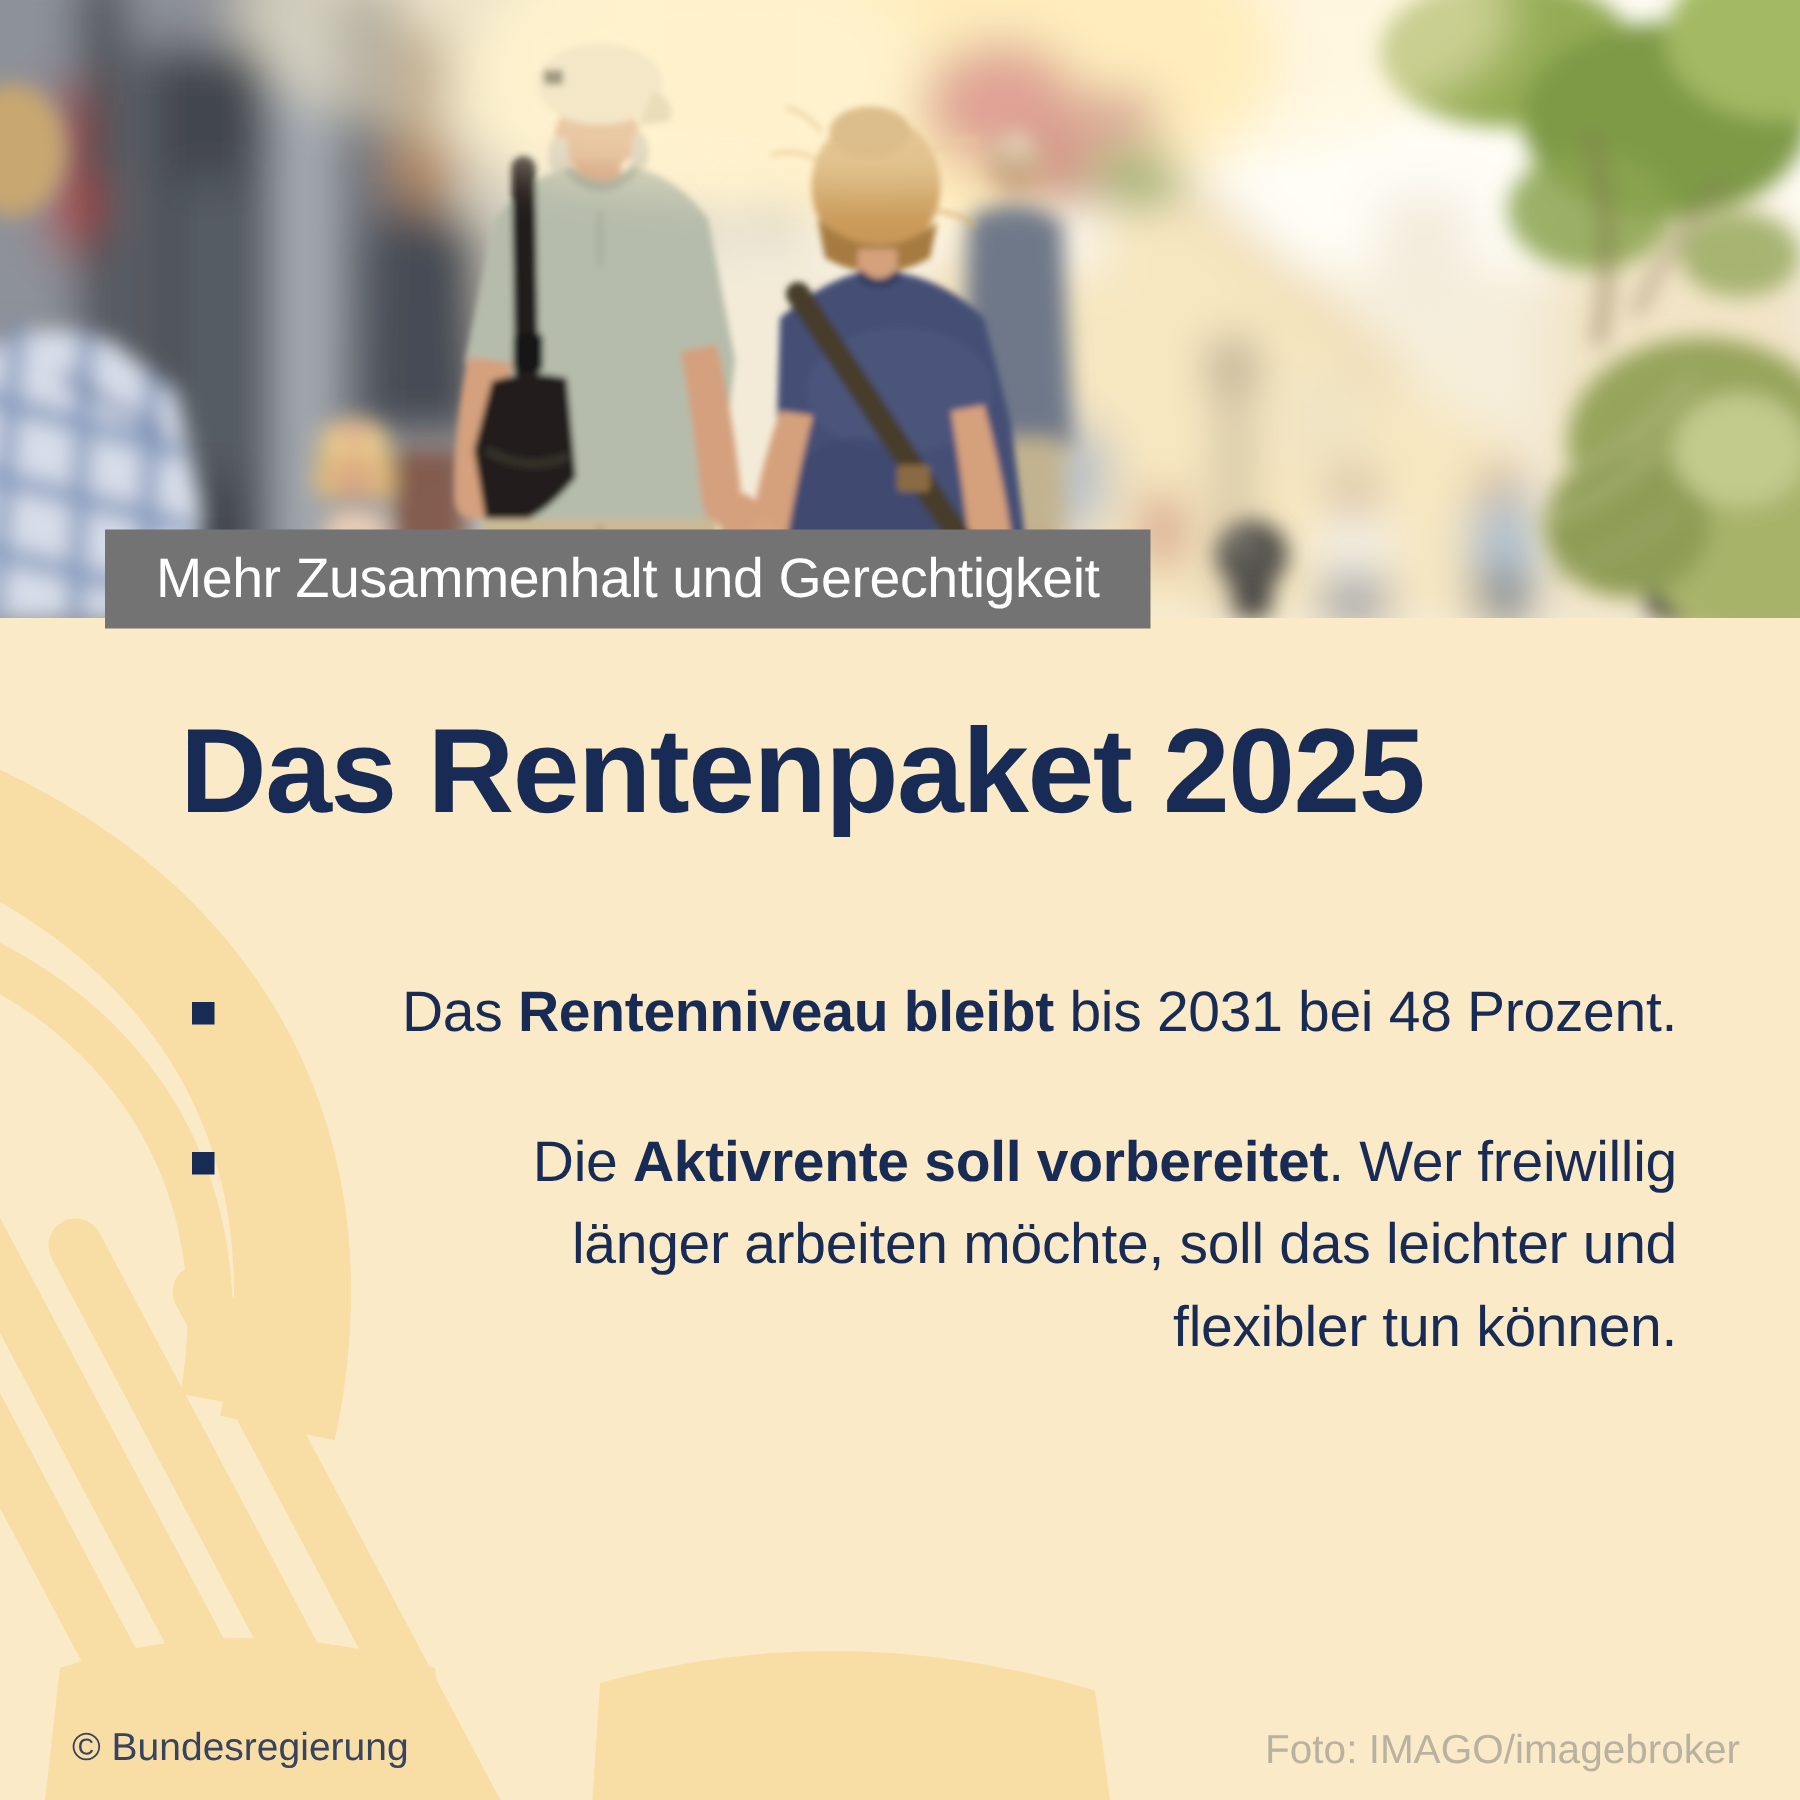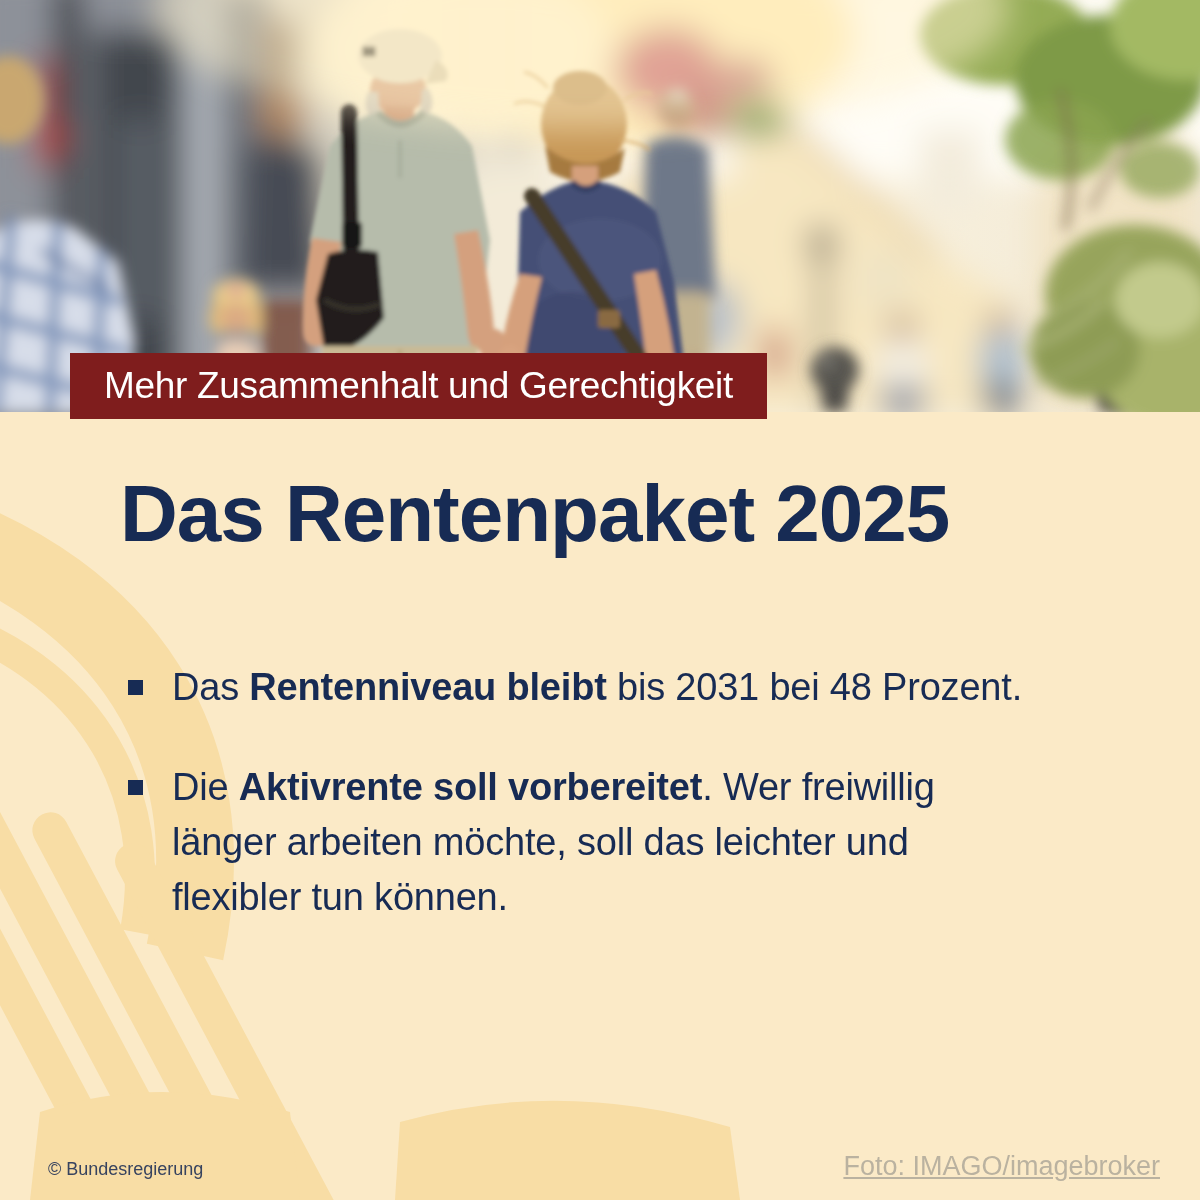--- a/index.html
+++ b/index.html
@@ -6,55 +6,55 @@
   .card{
     position:relative;width:1200px;height:1200px;overflow:hidden;
     font-family:"Liberation Sans",sans-serif;background:#fbeac7;
   }
   
   .photo{position:absolute;top:0;left:0;width:1200px;height:412px;overflow:hidden;z-index:1;}
   .photo svg{display:block;}
   
   .banner{
     position:absolute;left:70px;top:353px;width:697px;height:66px;z-index:3;
-    background:#7f1d1d;display:flex;align-items:center;justify-content:center;
+    background:#737373;display:flex;align-items:center;justify-content:center;
   }
   .banner span{
     color:#ffffff;font-size:37px;letter-spacing:-0.3px;white-space:nowrap;font-weight:400;
   }
   
   .content{
     position:absolute;top:412px;left:0;width:1200px;height:788px;overflow:hidden;
-    background:#fbeac7;z-index:2;
+    background:#fbeac7;z-index:2;text-align:right;
   }
   .watermark{position:absolute;top:0;left:0;z-index:0;}
   .content-inner{position:relative;z-index:1;width:100%;height:100%;}
   h1.headline{
     margin:0;position:absolute;left:120px;top:62px;
     font-size:80px;line-height:1;font-weight:bold;color:#172b54;letter-spacing:-1px;
   }
   ul.bullets{
     list-style:none;margin:0;padding:0;position:absolute;left:128px;top:236px;width:990px;
   }
   ul.bullets li{
-    position:relative;padding-left:44px;margin:12px 0 45px 0;
+    position:relative;padding-left:44px;margin:0 0 45px 0;
     font-size:38px;line-height:55px;color:#172b54;letter-spacing:-0.2px;
   }
   ul.bullets li .sq{
     position:absolute;left:0;top:20px;width:15px;height:15px;background:#172b54;
   }
   ul.bullets li b{font-weight:bold;}
   li.li-1 .txt{white-space:nowrap;}
   li.li-2 .txt{display:inline-block;max-width:840px;vertical-align:top;}
   li.li-3 .txt{display:inline-block;max-width:870px;vertical-align:top;}
   .copyright{
-    position:absolute;left:48px;bottom:20px;font-size:18px;color:#37435f;letter-spacing:0;
+    position:absolute;left:48px;bottom:20px;font-size:26px;color:#37435f;letter-spacing:0;
   }
   .photo-credit{
-    position:absolute;right:40px;bottom:18px;font-size:27px;color:#bab2a0;text-decoration:underline;
+    position:absolute;right:40px;bottom:18px;font-size:27px;color:#bab2a0;
   }
 </style>
 </head>
 <body>
 
 <div class="card">
 
   <div class="photo">
     <svg width="1200" height="412" viewBox="0 0 1200 412" xmlns="http://www.w3.org/2000/svg">
       <defs>

